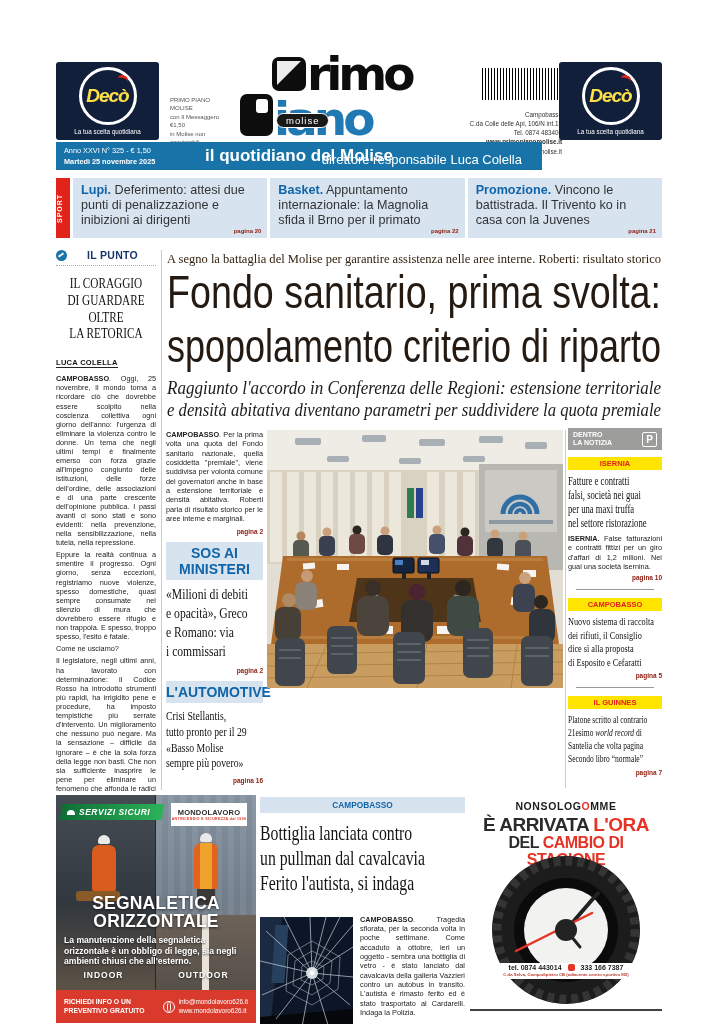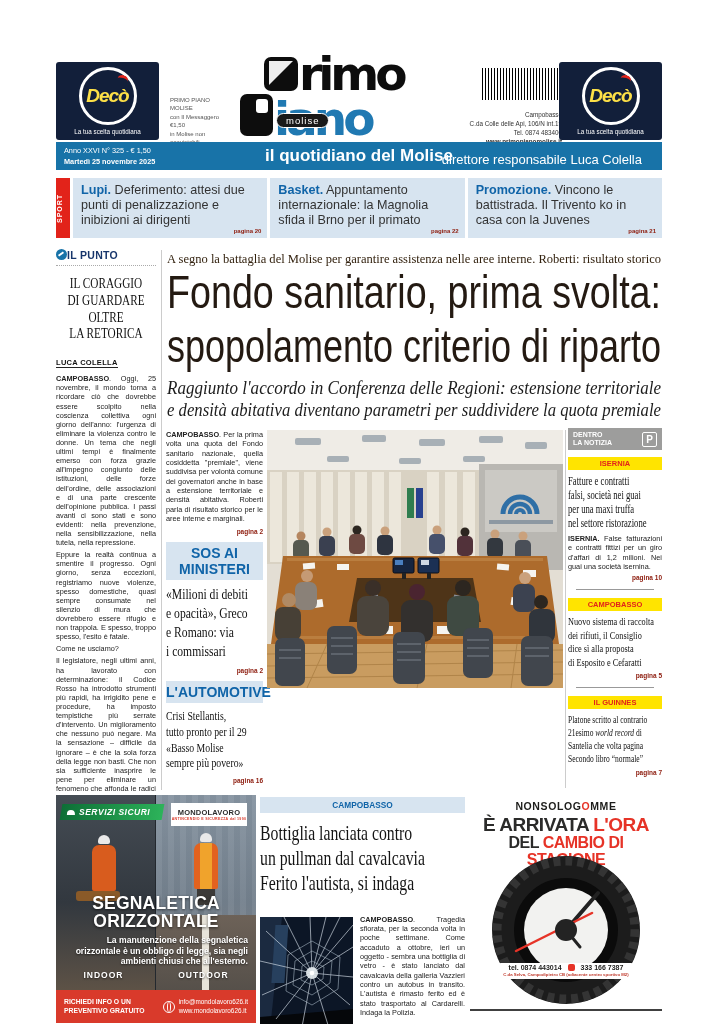--- a/index.html
+++ b/index.html
@@ -34,39 +34,39 @@
   .logo-p2{width:33px;height:42px;background:#0d0d0d;border-radius:7px;position:relative;margin-right:1px;}
   .logo-p2:after{content:'';position:absolute;right:5px;top:5px;width:12px;height:14px;background:#fff;border-radius:3px;}
   .logo-iano{font-family:"DejaVu Sans",sans-serif;font-size:47px;font-weight:900;letter-spacing:-4px;
      color:#2079b2;line-height:0.72;}
   .molise-badge{position:absolute;left:36px;top:56px;background:#191919;color:#fff;font-size:9.5px;
      padding:1px 9px;border:1.5px solid #fff;border-radius:9px;letter-spacing:1px;}
   .barcode{width:78px;height:32px;background:repeating-linear-gradient(90deg,#000 0 1px,#fff 1px 3px);
      outline:3px solid #fff;}
 
   
-  .bluebar{left:56px;top:142px;width:606px;height:28px;background:#1873a8;color:#fff;}
+  .bluebar{left:56px;top:142px;width:486px;height:28px;background:#1873a8;color:#fff;}
   .edition{position:absolute;left:8px;top:4px;font-size:7.3px;line-height:1.45;}
   .edition .b{font-weight:bold;}
   .bb-title{text-align:center;font-size:17px;font-weight:bold;line-height:28px;}
   .director{position:absolute;right:20px;top:10px;font-size:13px;}
 
   
   .sport{left:56px;top:178px;width:606px;height:60px;display:flex;background:#fff;}
   .sport-label{width:14px;background:#e2231a;color:#fff;writing-mode:vertical-rl;transform:rotate(180deg);
      font-size:7px;font-weight:bold;letter-spacing:1px;text-align:center;margin-right:3px;}
   .sport-item{flex:1;background:#d7e4f0;position:relative;padding:5px 8px 10px;font-size:12.6px;
      line-height:1.2;color:#333;margin-right:3px;}
   .sport-item:last-child{margin-right:0;}
   .sport-lead{color:#1064a8;font-weight:bold;}
   .sport-page{position:absolute;right:6px;bottom:3px;font-size:6px;font-weight:bold;color:#8f2012;}
 
   
   .punto{left:56px;top:249px;width:100px;}
-  .punto-head{display:flex;align-items:flex-start;gap:0;border-bottom:1px dotted #aaa;padding-bottom:4px;}
+  .punto-head{display:flex;align-items:flex-end;gap:20px;border-bottom:1px dotted #aaa;padding-bottom:4px;}
   .punto-icon{width:11px;height:11px;border-radius:50%;background:#1873a8;position:relative;}
   .punto-icon:after{content:'';position:absolute;left:2px;top:4px;width:6px;height:2px;background:#fff;transform:rotate(-35deg);}
   .punto-word{color:#17356b;font-weight:bold;font-size:10.5px;letter-spacing:0.3px;}
   .punto-title{font-family:"Liberation Serif",serif;font-size:15px;line-height:1.12;text-align:center;
      color:#111;margin:9px 0 9px;}
   .punto-byline{font-size:7.5px;font-weight:bold;color:#111;border-bottom:1.5px solid #222;
      display:inline-block;margin-bottom:6px;letter-spacing:0.3px;}
   .punto p{font-size:7.3px;line-height:1.25;text-align:justify;margin:0 0 3px;color:#222;}
   .lead{font-weight:bold;}
   .punto-more{text-align:right;font-size:6.8px;font-weight:bold;color:#8f2012;margin-top:5px;}
@@ -119,21 +119,21 @@
      background:linear-gradient(90deg,#0d6e36,#2db35a);transform:skewX(-10deg);
      display:flex;align-items:center;gap:4px;padding:0 6px;box-sizing:border-box;}
   .ml-banner span{color:#fff;font-size:8.5px;font-weight:bold;font-style:italic;letter-spacing:0.5px;transform:skewX(10deg);}
   .ml-hat{width:8px;height:5px;background:#fff;border-radius:4px 4px 0 0;transform:skewX(10deg);}
   .ml-brand{position:absolute;right:9px;top:8px;width:76px;height:23px;background:#fff;
      display:flex;flex-direction:column;align-items:center;justify-content:center;}
   .ml-brand .b1{font-size:7.5px;font-weight:900;color:#2b2b2b;letter-spacing:0.2px;}
   .ml-brand .b2{font-size:3.6px;font-weight:bold;color:#d93a2b;letter-spacing:0.3px;}
   .ml-title{position:absolute;left:0;top:100px;width:100%;text-align:center;color:#fff;font-weight:900;
      font-size:17.5px;line-height:1.02;text-shadow:0 1px 3px rgba(0,0,0,.65);letter-spacing:0.2px;}
-  .ml-body{position:absolute;left:8px;top:140px;width:184px;text-align:right;color:#fff;font-weight:bold;
+  .ml-body{position:absolute;left:8px;top:140px;width:184px;text-align:left;color:#fff;font-weight:bold;
      font-size:8.6px;line-height:1.25;text-shadow:0 1px 2px rgba(0,0,0,.65);}
   .ml-io{position:absolute;left:0;top:175px;width:100%;display:flex;justify-content:space-around;
      color:#fff;font-weight:900;font-size:8.5px;letter-spacing:1px;text-shadow:0 1px 2px rgba(0,0,0,.6);}
   .ml-red{position:absolute;left:0;bottom:0;width:100%;height:33px;background:#d93a2b;display:flex;
      align-items:center;justify-content:space-between;padding:0 8px;box-sizing:border-box;}
   .ml-cta{color:#fff;font-weight:900;font-size:6.8px;line-height:1.3;}
   .ml-contacts{display:flex;align-items:center;gap:4px;color:#fff;font-size:6.4px;line-height:1.4;}
   .ml-globe{width:10px;height:10px;border:1.3px solid #fff;border-radius:50%;position:relative;flex:none;}
   .ml-globe:after{content:'';position:absolute;left:3px;top:0;width:2px;height:100%;border-left:1px solid #fff;border-right:1px solid #fff;border-radius:50%;}
 
@@ -164,21 +164,21 @@
   </div>
 
   <div class="abs smallprint" style="left:170px;top:96px;">
     <div>PRIMO PIANO MOLISE</div>
     <div>con Il Messaggero €1,50</div>
     <div>in Molise non acquistabili</div>
     <div>separatamente</div>
   </div>
 
   <div class="abs logo" style="left:240px;top:57px;">
-    <div class="logo-row" style="margin-left:24px;">
+    <div class="logo-row" style="margin-left:32px;">
       <div class="logo-p1"></div>
       <div class="logo-rimo">rimo</div>
     </div>
     <div class="logo-row" style="margin-top:3px;">
       <div class="logo-p2"></div>
       <div class="logo-iano">iano</div>
     </div>
     <div class="molise-badge">molise</div>
   </div>
 

